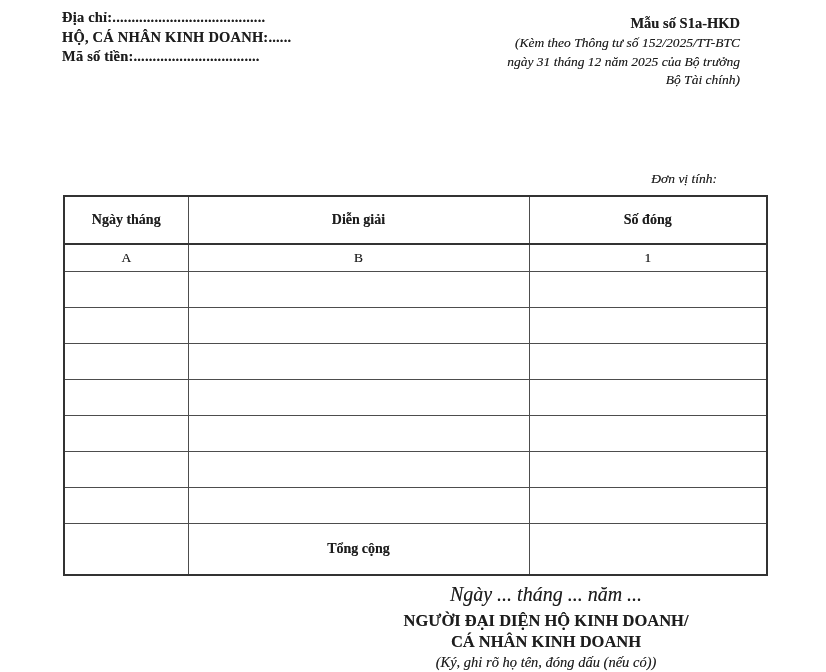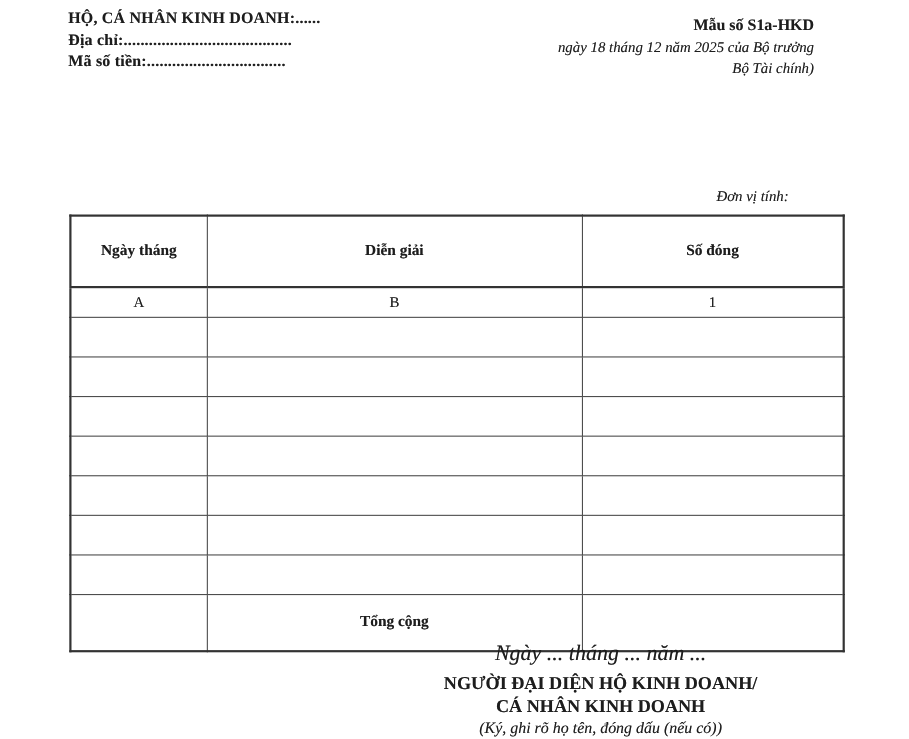--- a/index.html
+++ b/index.html
@@ -88,21 +88,21 @@
   }
   table.revenue-table th,
   table.revenue-table td {
     border: 1px solid #4d4d4d;
     font-size: 13.5px;
     text-align: center;
     vertical-align: middle;
     padding: 0;
   }
   table.revenue-table { border: 2px solid #333333; }
-  tr.header-row { height: 65px; }
+  tr.header-row { height: 48px; }
   tr.header-row th {
     font-weight: bold;
     border-bottom: 2px solid #333333;
     font-size: 14px;
   }
   tr.code-row  { height: 27px; }
   tr.empty-row { height: 36px; }
   tr.total-row { height: 52px; }
   tr.total-row td.total-cell { font-weight: bold; font-size: 14px; }
 
@@ -132,28 +132,29 @@
     margin-top: 2px;
     white-space: nowrap;
   }
 </style>
 </head>
 <body>
 
 <div class="page">
 
   <div class="header-left">
+    <div>Địa chỉ:........................................</div>
     <div>HỘ, CÁ NHÂN KINH DOANH:......</div>
-    <div>Địa chỉ:........................................</div>
     <div>Mã số tiền:.................................</div>
   </div>
 
   <div class="header-right">
     <div class="form-no">Mẫu số S1a-HKD</div>
-    <div class="form-note">ngày 18 tháng 12 năm 2025 của Bộ trưởng</div>
+    <div class="form-note">(Kèm theo Thông tư số 152/2025/TT-BTC</div>
+    <div class="form-note">ngày 31 tháng 12 năm 2025 của Bộ trưởng</div>
     <div class="form-note">Bộ Tài chính)</div>
   </div>
 
 
   <div class="unit-label">Đơn vị tính:</div>
 
   <table class="revenue-table">
     <colgroup>
       <col style="width:124px">
       <col style="width:341px">

